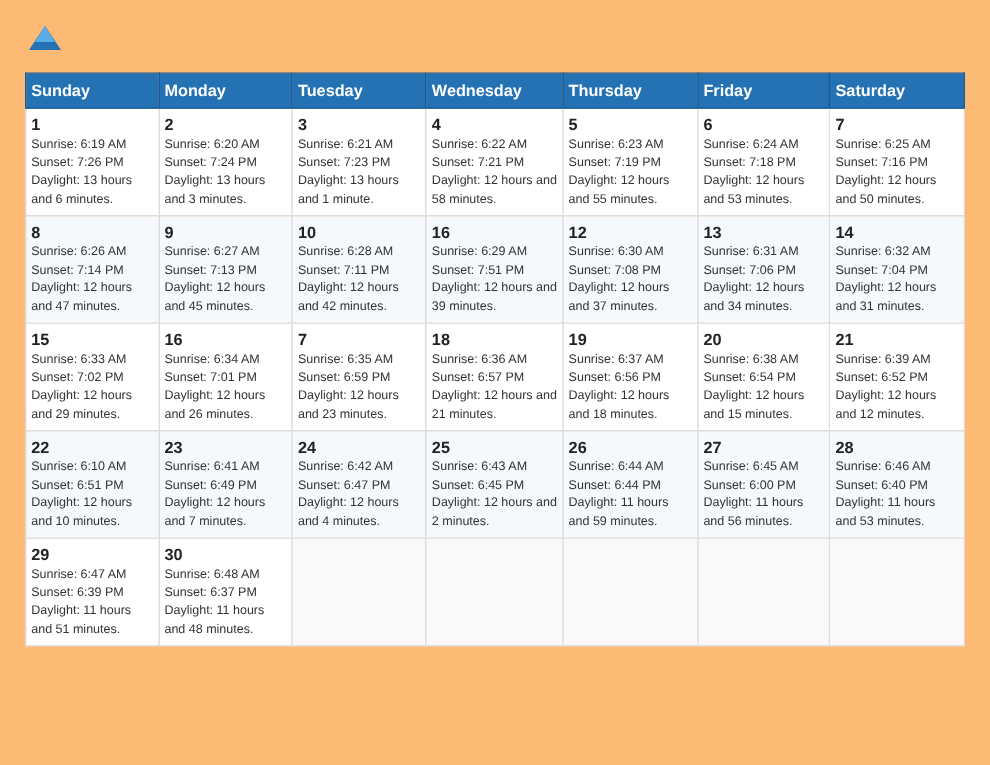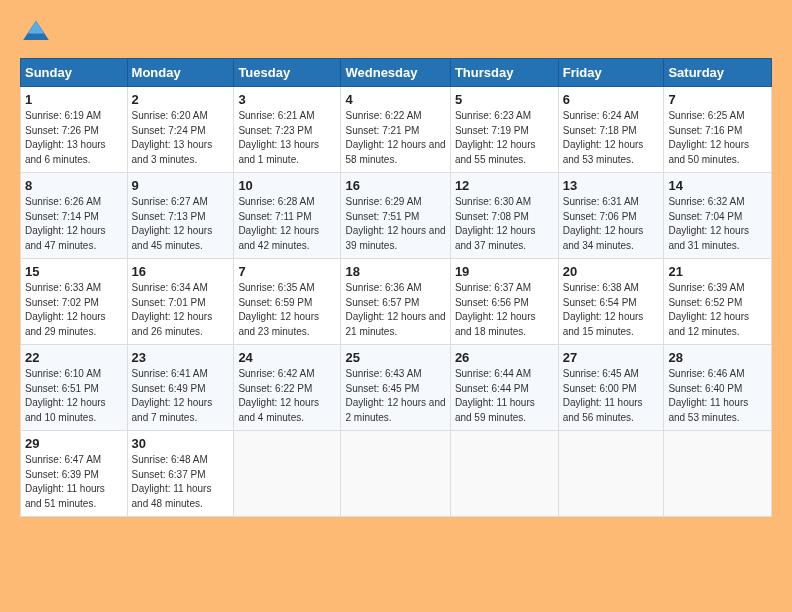--- a/index.html
+++ b/index.html
@@ -291,21 +291,21 @@
           <td>
             <span class="day-num">23</span>
             <div class="day-info">Sunrise: 6:41 AM
 Sunset: 6:49 PM
 Daylight: 12 hours
 and 7 minutes.</div>
           </td>
           <td>
             <span class="day-num">24</span>
             <div class="day-info">Sunrise: 6:42 AM
-Sunset: 6:22 PM
+Sunset: 6:47 PM
 Daylight: 12 hours
 and 4 minutes.</div>
           </td>
           <td>
             <span class="day-num">25</span>
             <div class="day-info">Sunrise: 6:43 AM
 Sunset: 6:45 PM
 Daylight: 12 hours
 and 2 minutes.</div>
           </td>

